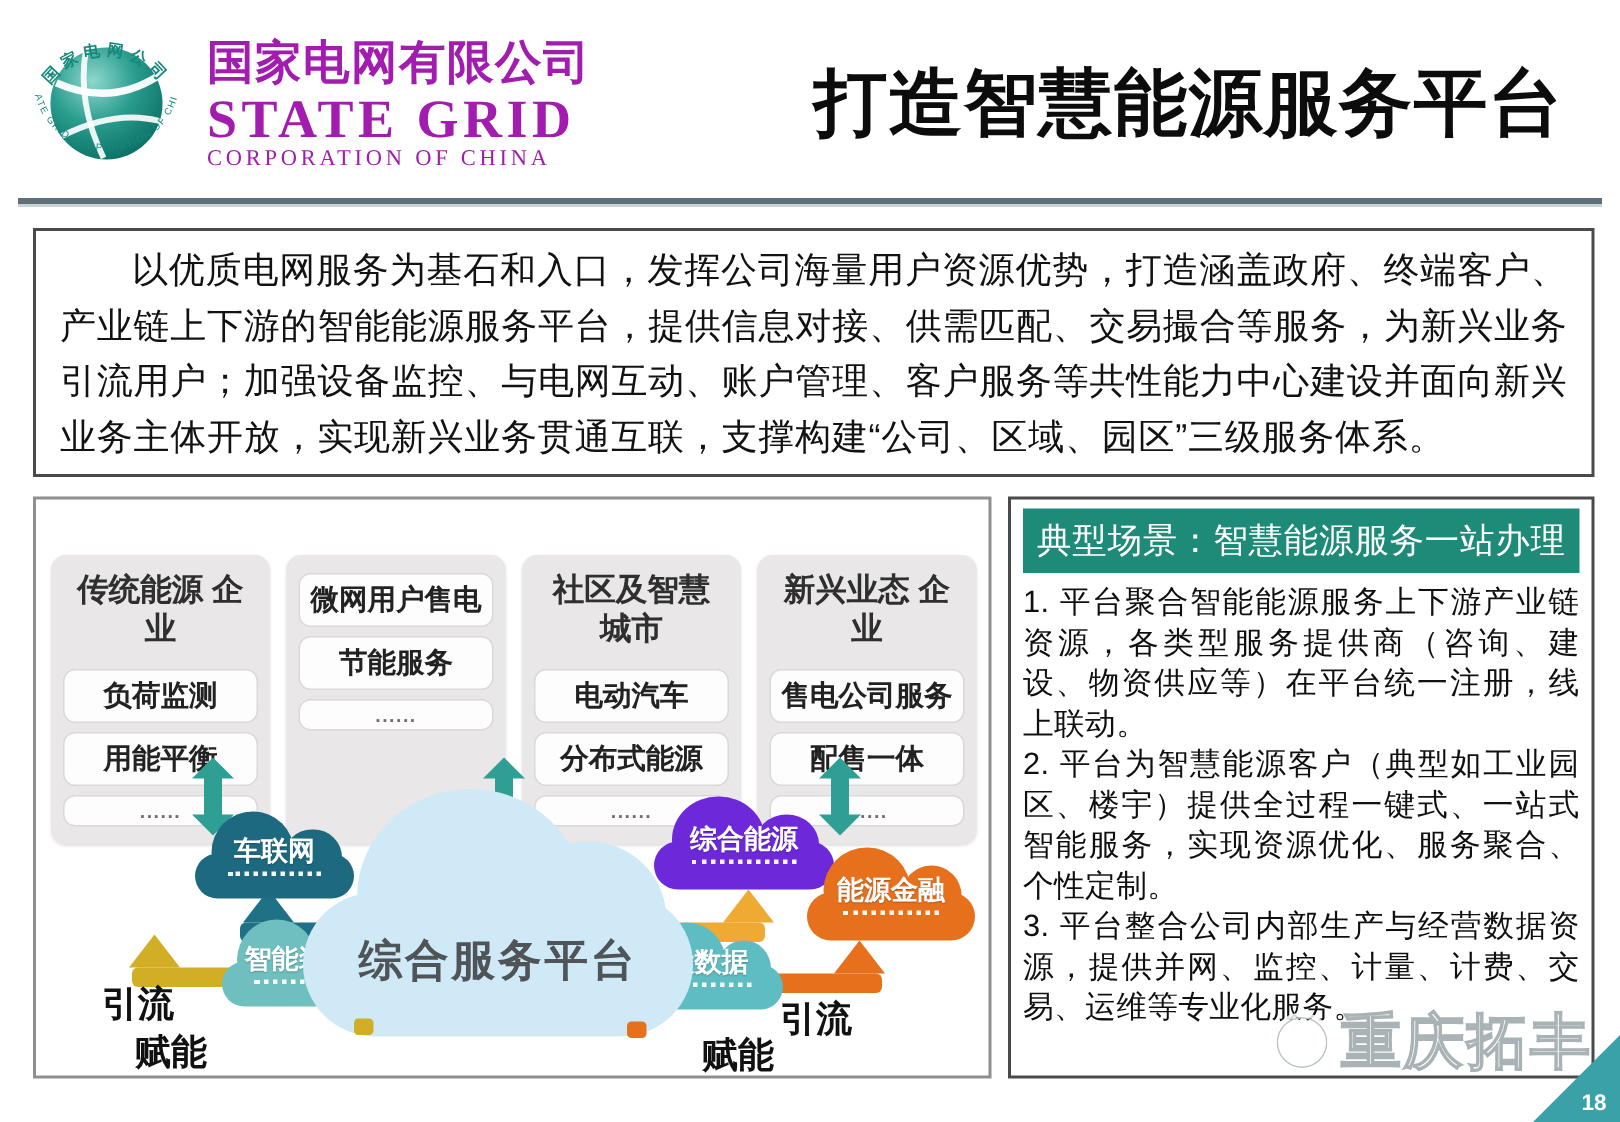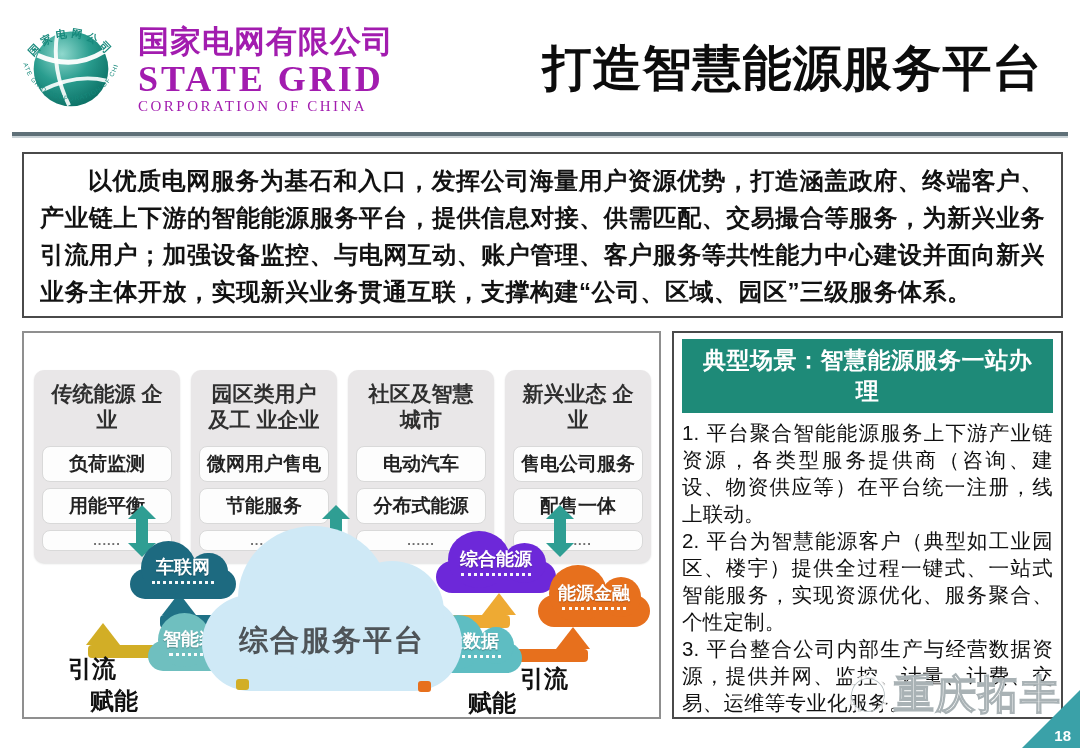--- a/index.html
+++ b/index.html
@@ -20,21 +20,21 @@
   .divider { position:absolute; left:12px; top:132px; width:1056px; height:4px;
     background:#5f7078; border-bottom:2px solid #c9d2d6; }
 
   
   .intro-box {
     position:absolute; left:22px; top:152px; width:1041px; height:166px;
     border:2px solid #4a4a4a; background:#fff; box-sizing:border-box;
     padding:8px 16px 0 16px;
   }
   .intro-box p {
-    margin:0; font-size:24px; line-height:37px; color:#121212; font-weight:700;
+    margin:0; font-size:24px; line-height:37px; color:#121212; font-weight:400;
     text-align:justify; text-indent:2em; letter-spacing:0.5px;
   }
 
   
   .diagram-box {
     position:absolute; left:22px; top:331px; width:639px; height:388px;
     border:2px solid #8f8f8f; background:#fff; box-sizing:border-box;
   }
   .columns { position:absolute; left:10px; top:12px; right:8px; display:flex; gap:11px; }
   .col {
@@ -102,22 +102,22 @@
 
   
   .flow-label { position:absolute; font-size:24px; font-weight:bold; color:#111; z-index:4; }
 
   
   .panel {
     position:absolute; left:672px; top:331px; width:391px; height:388px;
     border:2px solid #4a4a4a; background:#fff; box-sizing:border-box; padding:6px 8px;
   }
   .panel-header {
-    background:#1e8a78; color:#ffffff; font-size:23px; font-weight:bold;
-    text-align:center; padding:6px 16px; letter-spacing:0.5px;
+    background:#1e8a78; color:#ffffff; font-size:23px; font-weight:normal;
+    text-align:center; padding:6px 4px; letter-spacing:0.5px;
   }
   .panel-body { margin-top:6px; }
   .panel-point {
     font-size:20.5px; line-height:27px; color:#101010; text-align:justify;
     letter-spacing:0.2px; font-weight:500;
   }
 
   
   .watermark {
     position:absolute; right:18px; bottom:26px; z-index:6; display:flex; align-items:center;
@@ -178,21 +178,20 @@
   <div class="diagram-box">
 
     <div class="columns">
       <div class="col">
         <div class="col-title">传统能源 企业</div>
         <div class="col-item">负荷监测</div>
         <div class="col-item">用能平衡</div>
         <div class="col-item dots">......</div>
       </div>
       <div class="col">
-        <div class="col-title">园区类用户及工 业企业</div>
         <div class="col-item">微网用户售电</div>
         <div class="col-item">节能服务</div>
         <div class="col-item dots">......</div>
       </div>
       <div class="col">
         <div class="col-title">社区及智慧 城市</div>
         <div class="col-item">电动汽车</div>
         <div class="col-item">分布式能源</div>
         <div class="col-item dots">......</div>
       </div>

